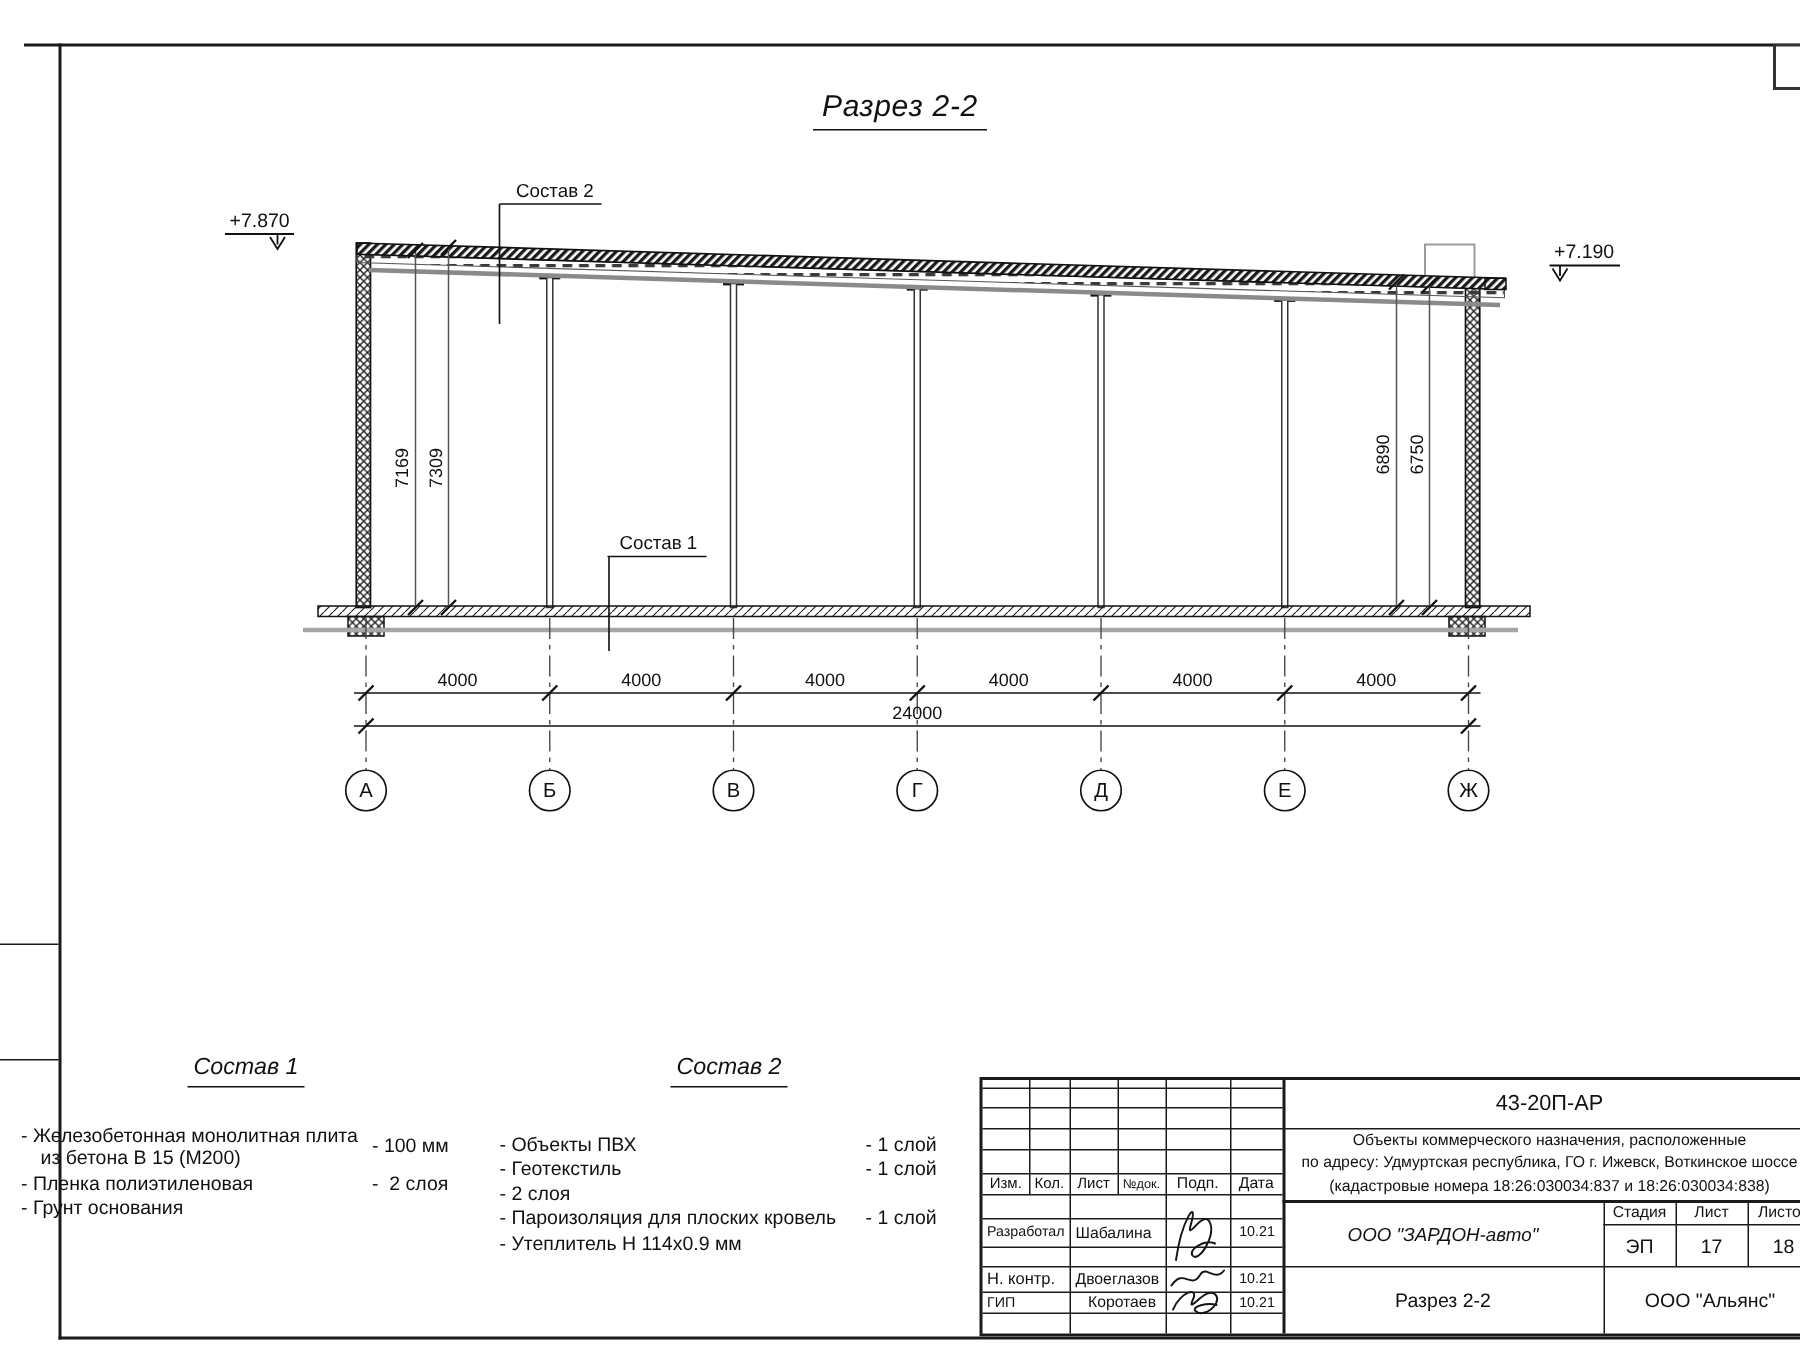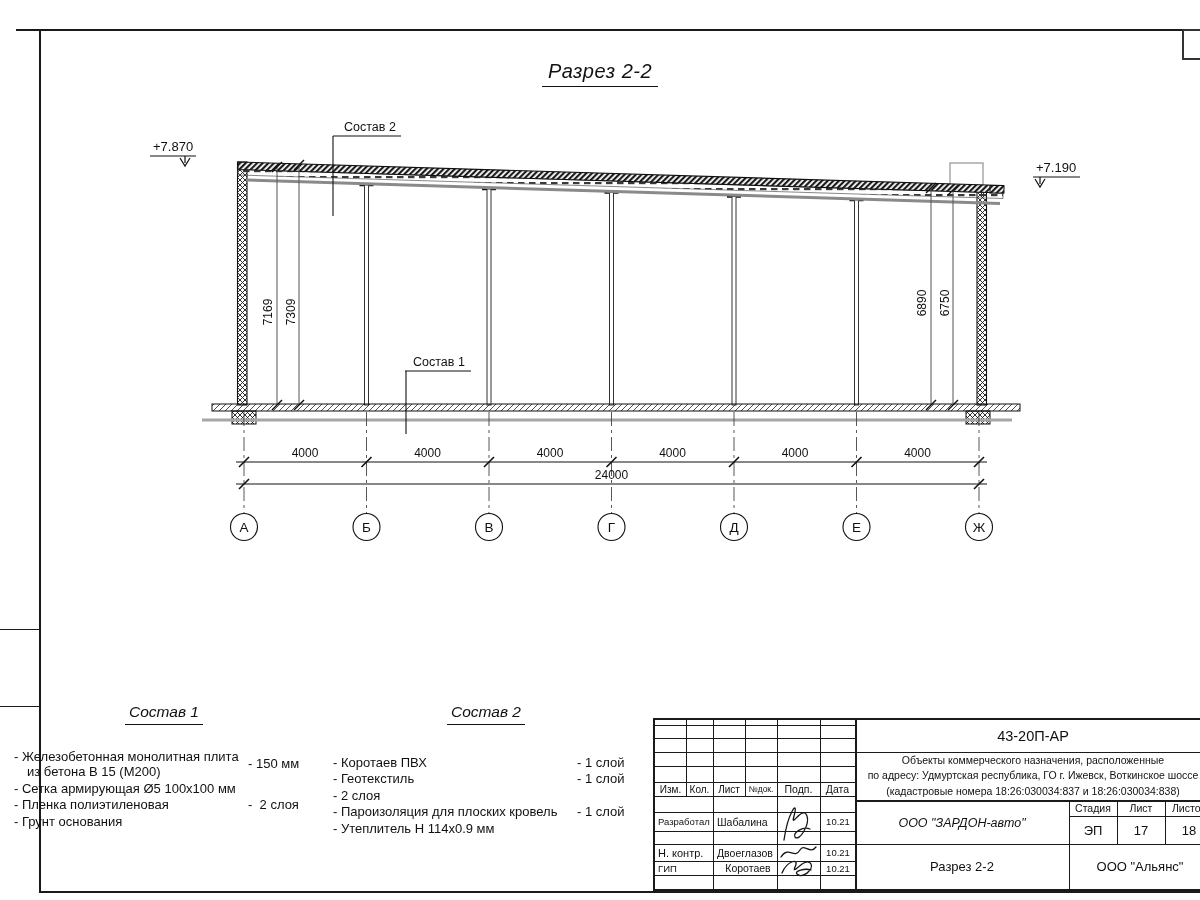--- a/index.html
+++ b/index.html
@@ -198,40 +198,36 @@
     <text x="856.5" y="531.5">Е</text>
     <text x="979" y="531.5">Ж</text>
   </g>
 </svg>
 
 <div class="sostav sostav1 abs">
   <div class="s-title"><span>Состав 1</span></div>
   <div class="s-item">
     <div class="s-text">- Железобетонная  монолитная плита
 из бетона В 15 (М200)</div>
-    <div class="s-val">- 150 мм</div>
-  </div>
-  <div class="s-item">
-    <div class="s-text">- Сетка армирующая Ø5 100х100 мм</div>
-    <div class="s-val"></div>
+    <div class="s-val">- 100 мм</div>
   </div>
   <div class="s-item">
     <div class="s-text">- Пленка полиэтиленовая</div>
     <div class="s-val">-  2 слоя</div>
   </div>
   <div class="s-item">
     <div class="s-text">- Грунт основания</div>
     <div class="s-val"></div>
   </div>
 </div>
 
 <div class="sostav sostav2 abs">
   <div class="s-title"><span>Состав 2</span></div>
   <div class="s-item">
-    <div class="s-text">- Коротаев ПВХ</div>
+    <div class="s-text">- Объекты ПВХ</div>
     <div class="s-val">- 1 слой</div>
   </div>
   <div class="s-item">
     <div class="s-text">- Геотекстиль</div>
     <div class="s-val">- 1 слой</div>
   </div>
   <div class="s-item">
     <div class="s-val">- 2 слоя</div>
   </div>
   <div class="s-item">

